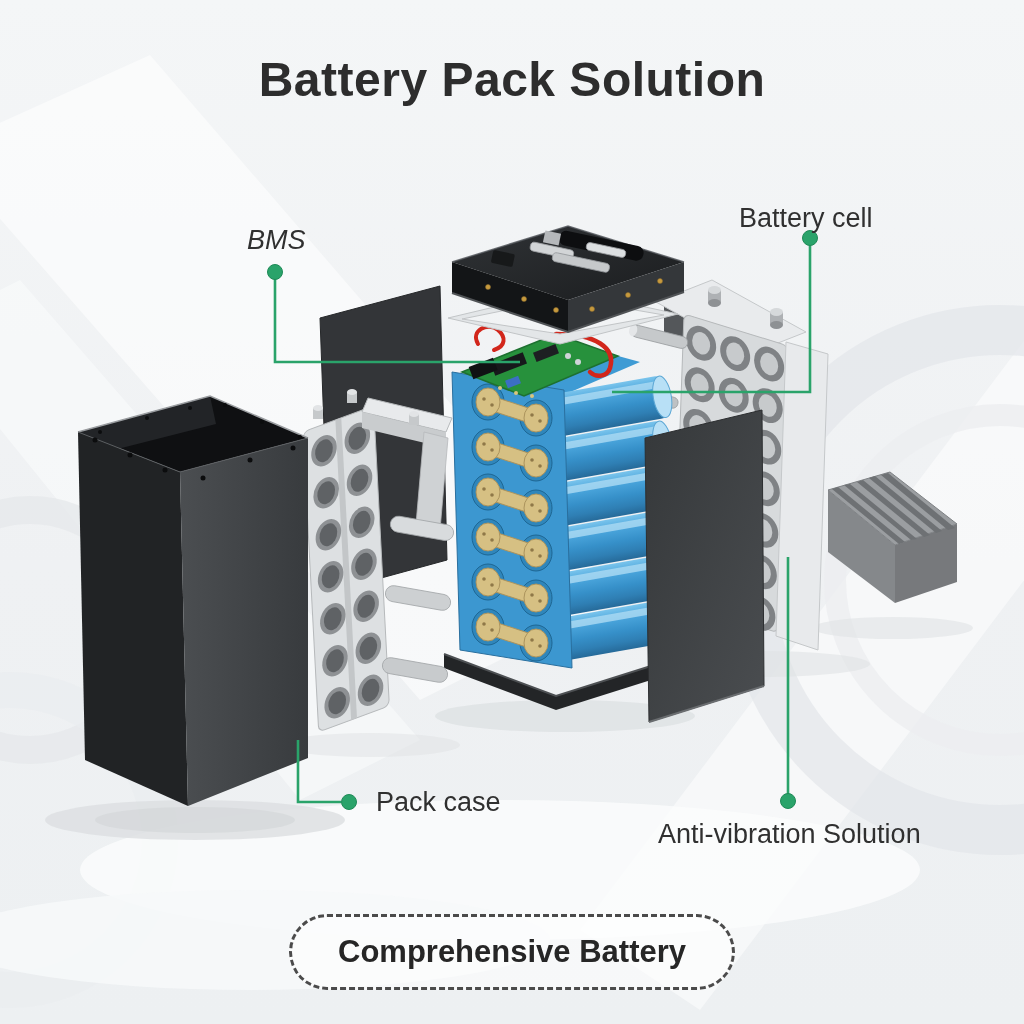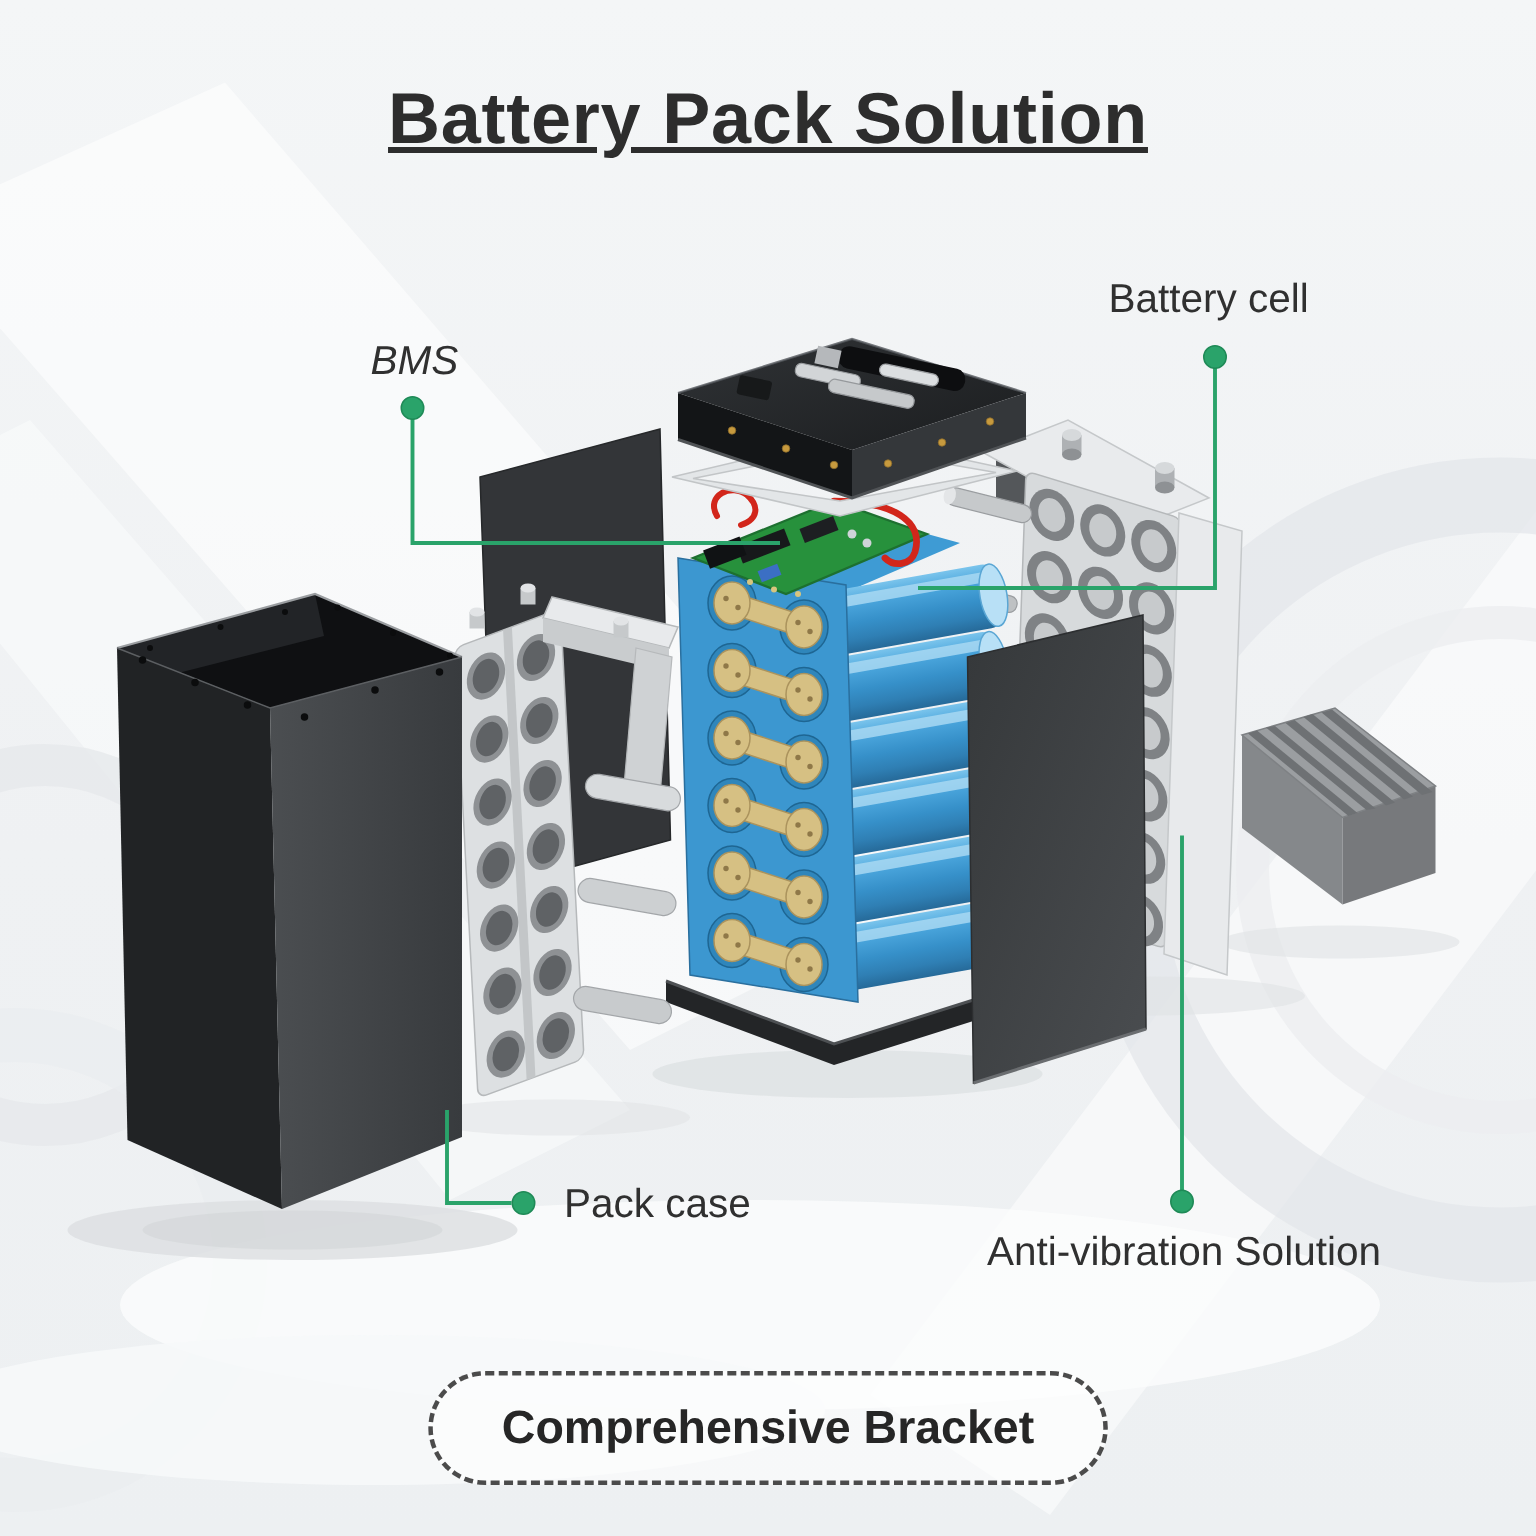--- a/index.html
+++ b/index.html
@@ -6,28 +6,28 @@
   body{
     width:1024px;height:1024px;position:relative;overflow:hidden;
     background:linear-gradient(180deg,#f4f6f7 0%,#eff1f3 55%,#edf0f2 100%);
     font-family:"Liberation Sans","DejaVu Sans",sans-serif;
     -webkit-font-smoothing:antialiased;
   }
   .stage{position:absolute;inset:0;}
   svg.diagram{position:absolute;left:0;top:0;width:1024px;height:1024px;}
   .page-title{
     position:absolute;top:20px;left:0;width:100%;text-align:center;
-    font-size:48px;font-weight:bold;letter-spacing:.5px;color:var(--title-text,#2d2d2d);text-decoration:underline;
+    font-size:48px;font-weight:bold;letter-spacing:.5px;color:var(--title-text,#2d2d2d);
   }
   .callout{
     position:absolute;font-size:27px;color:var(--text-dark,#303030);
     white-space:nowrap;line-height:1.1;
   }
   .callout.bms{left:247px;top:226px;font-style:italic;}
-  .callout.battery-cell{left:739px;top:185px;}
+  .callout.battery-cell{left:739px;top:204px;}
   .callout.outer-case{left:376px;top:788px;}
   .callout.anti-vibration{left:658px;top:820px;}
   .badge{
     position:absolute;left:50%;top:914px;transform:translateX(-50%);
     border:3px dashed var(--badge-border,#4b4b4b);border-radius:46px;
     padding:17px 46px;font-size:31px;font-weight:bold;color:#262626;
     background:rgba(255,255,255,.55);white-space:nowrap;
   }
 </style>
 </head>
@@ -492,15 +492,15 @@
   </g>
 </svg>
 
 <h1 class="page-title">Battery Pack Solution</h1>
 
 <div class="callout bms">BMS</div>
 <div class="callout battery-cell">Battery cell</div>
 <div class="callout outer-case">Pack case</div>
 <div class="callout anti-vibration">Anti-vibration Solution</div>
 
-<div class="badge">Comprehensive Bracket</div>
+<div class="badge">Comprehensive Battery</div>
 
 </div>
 
 </body></html>

